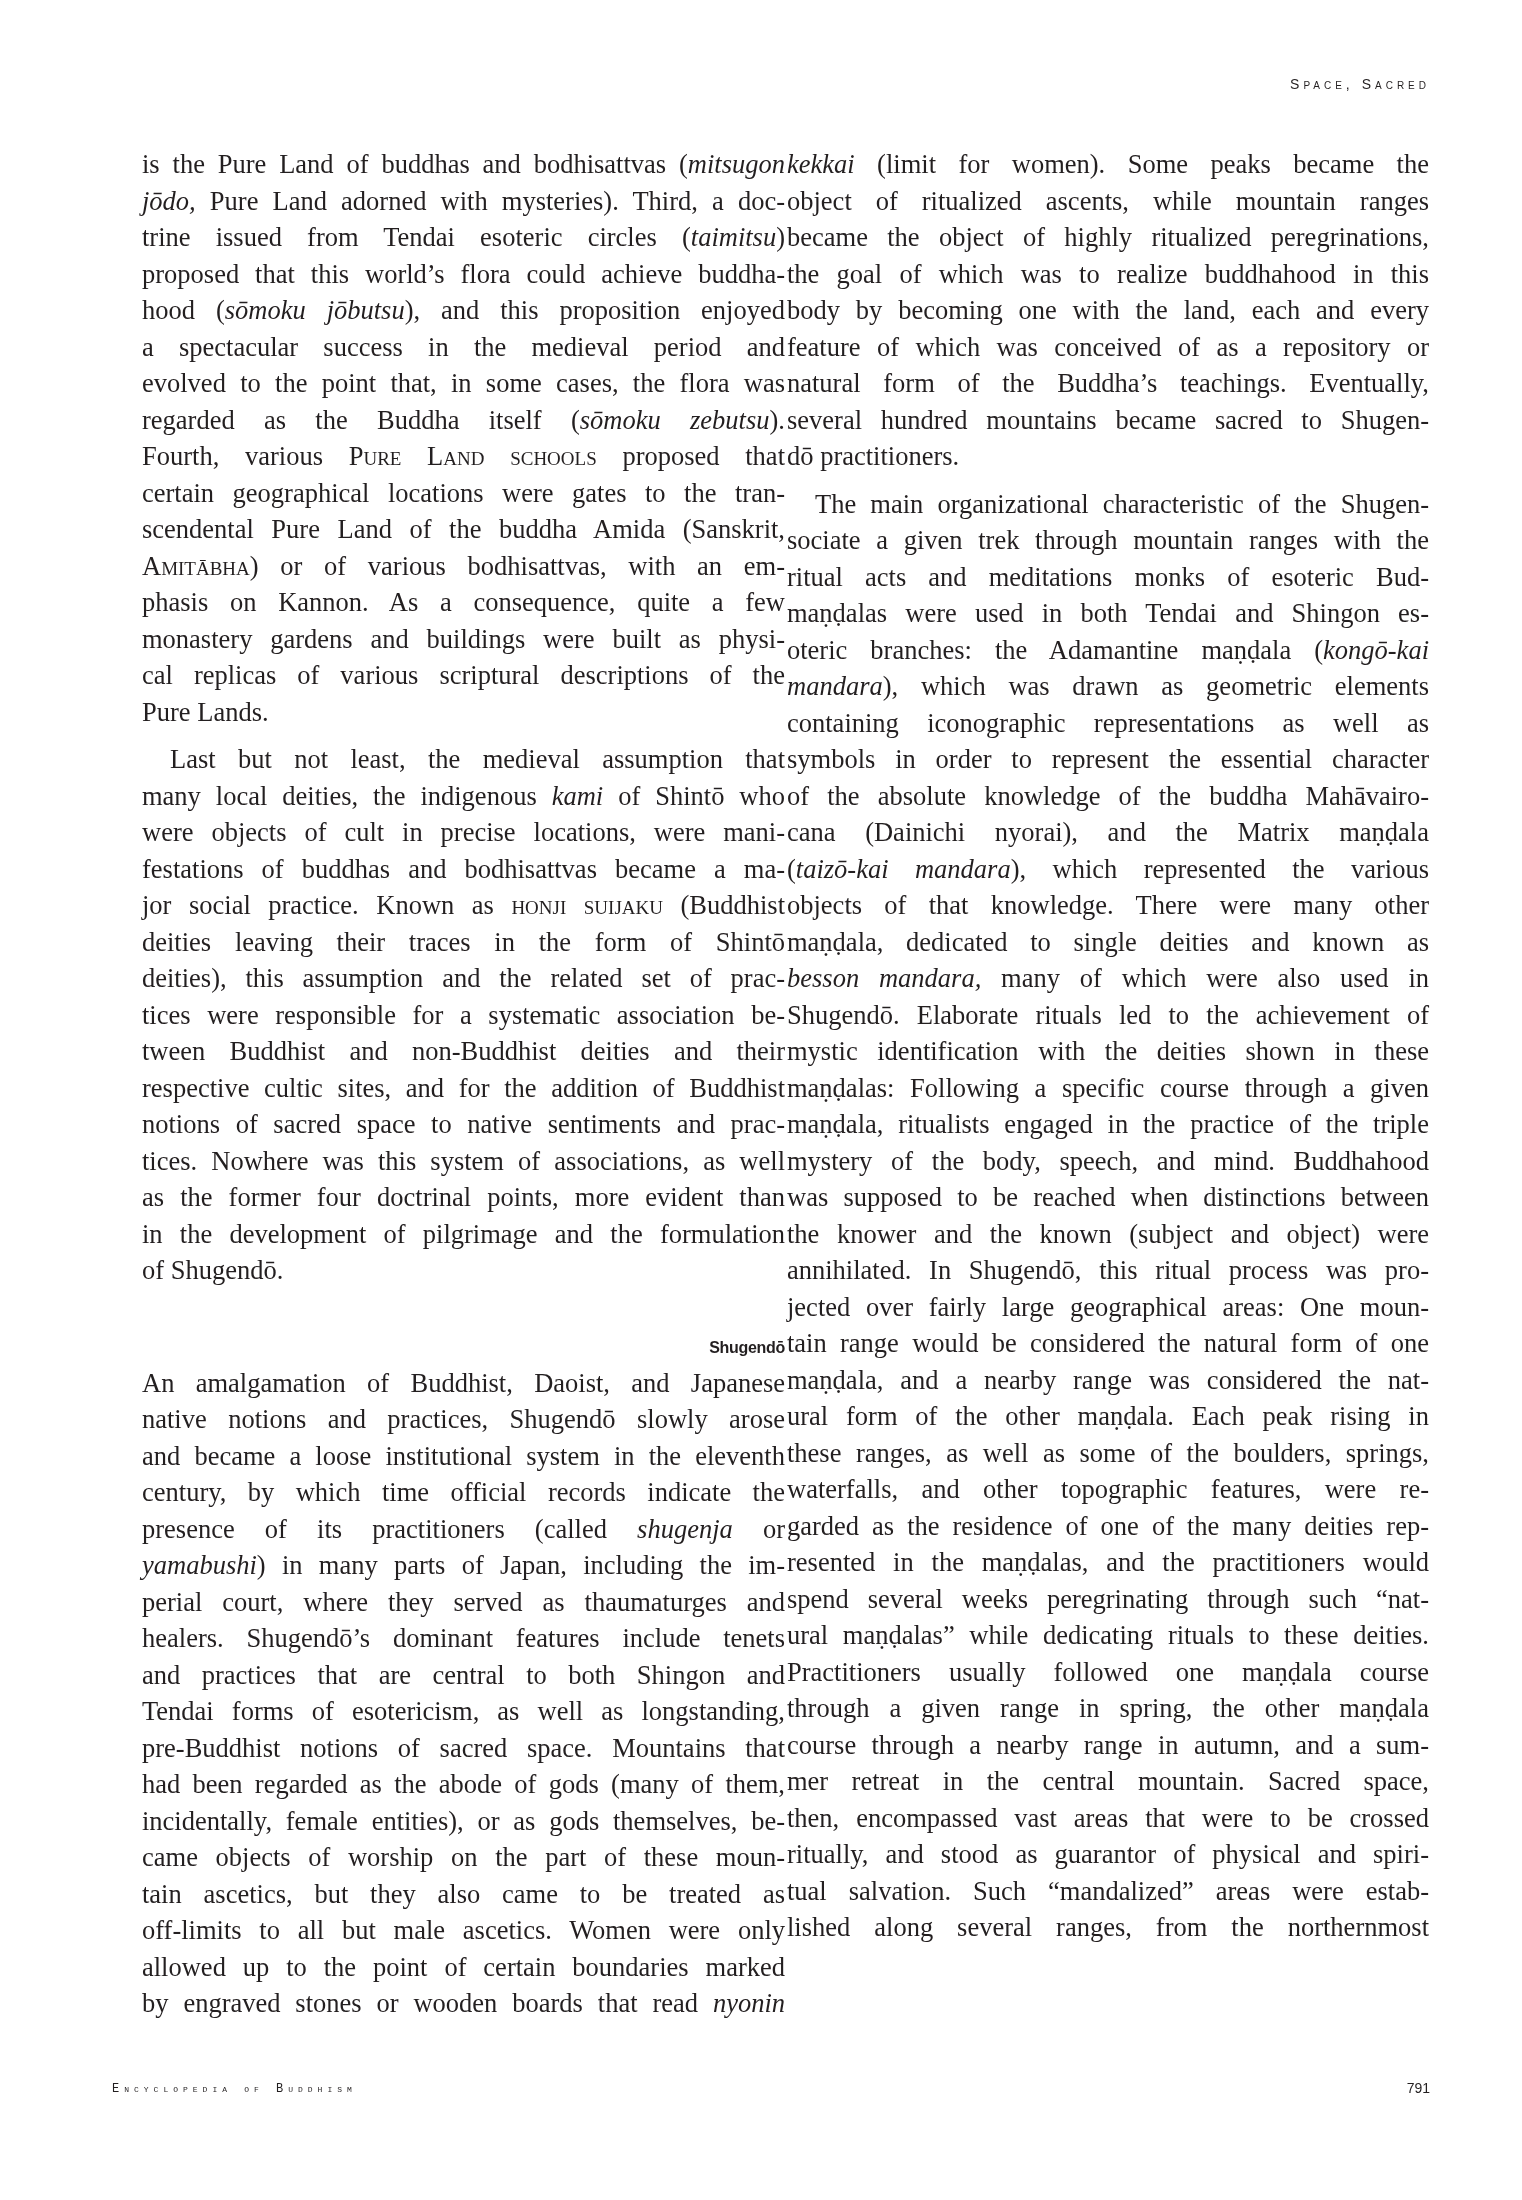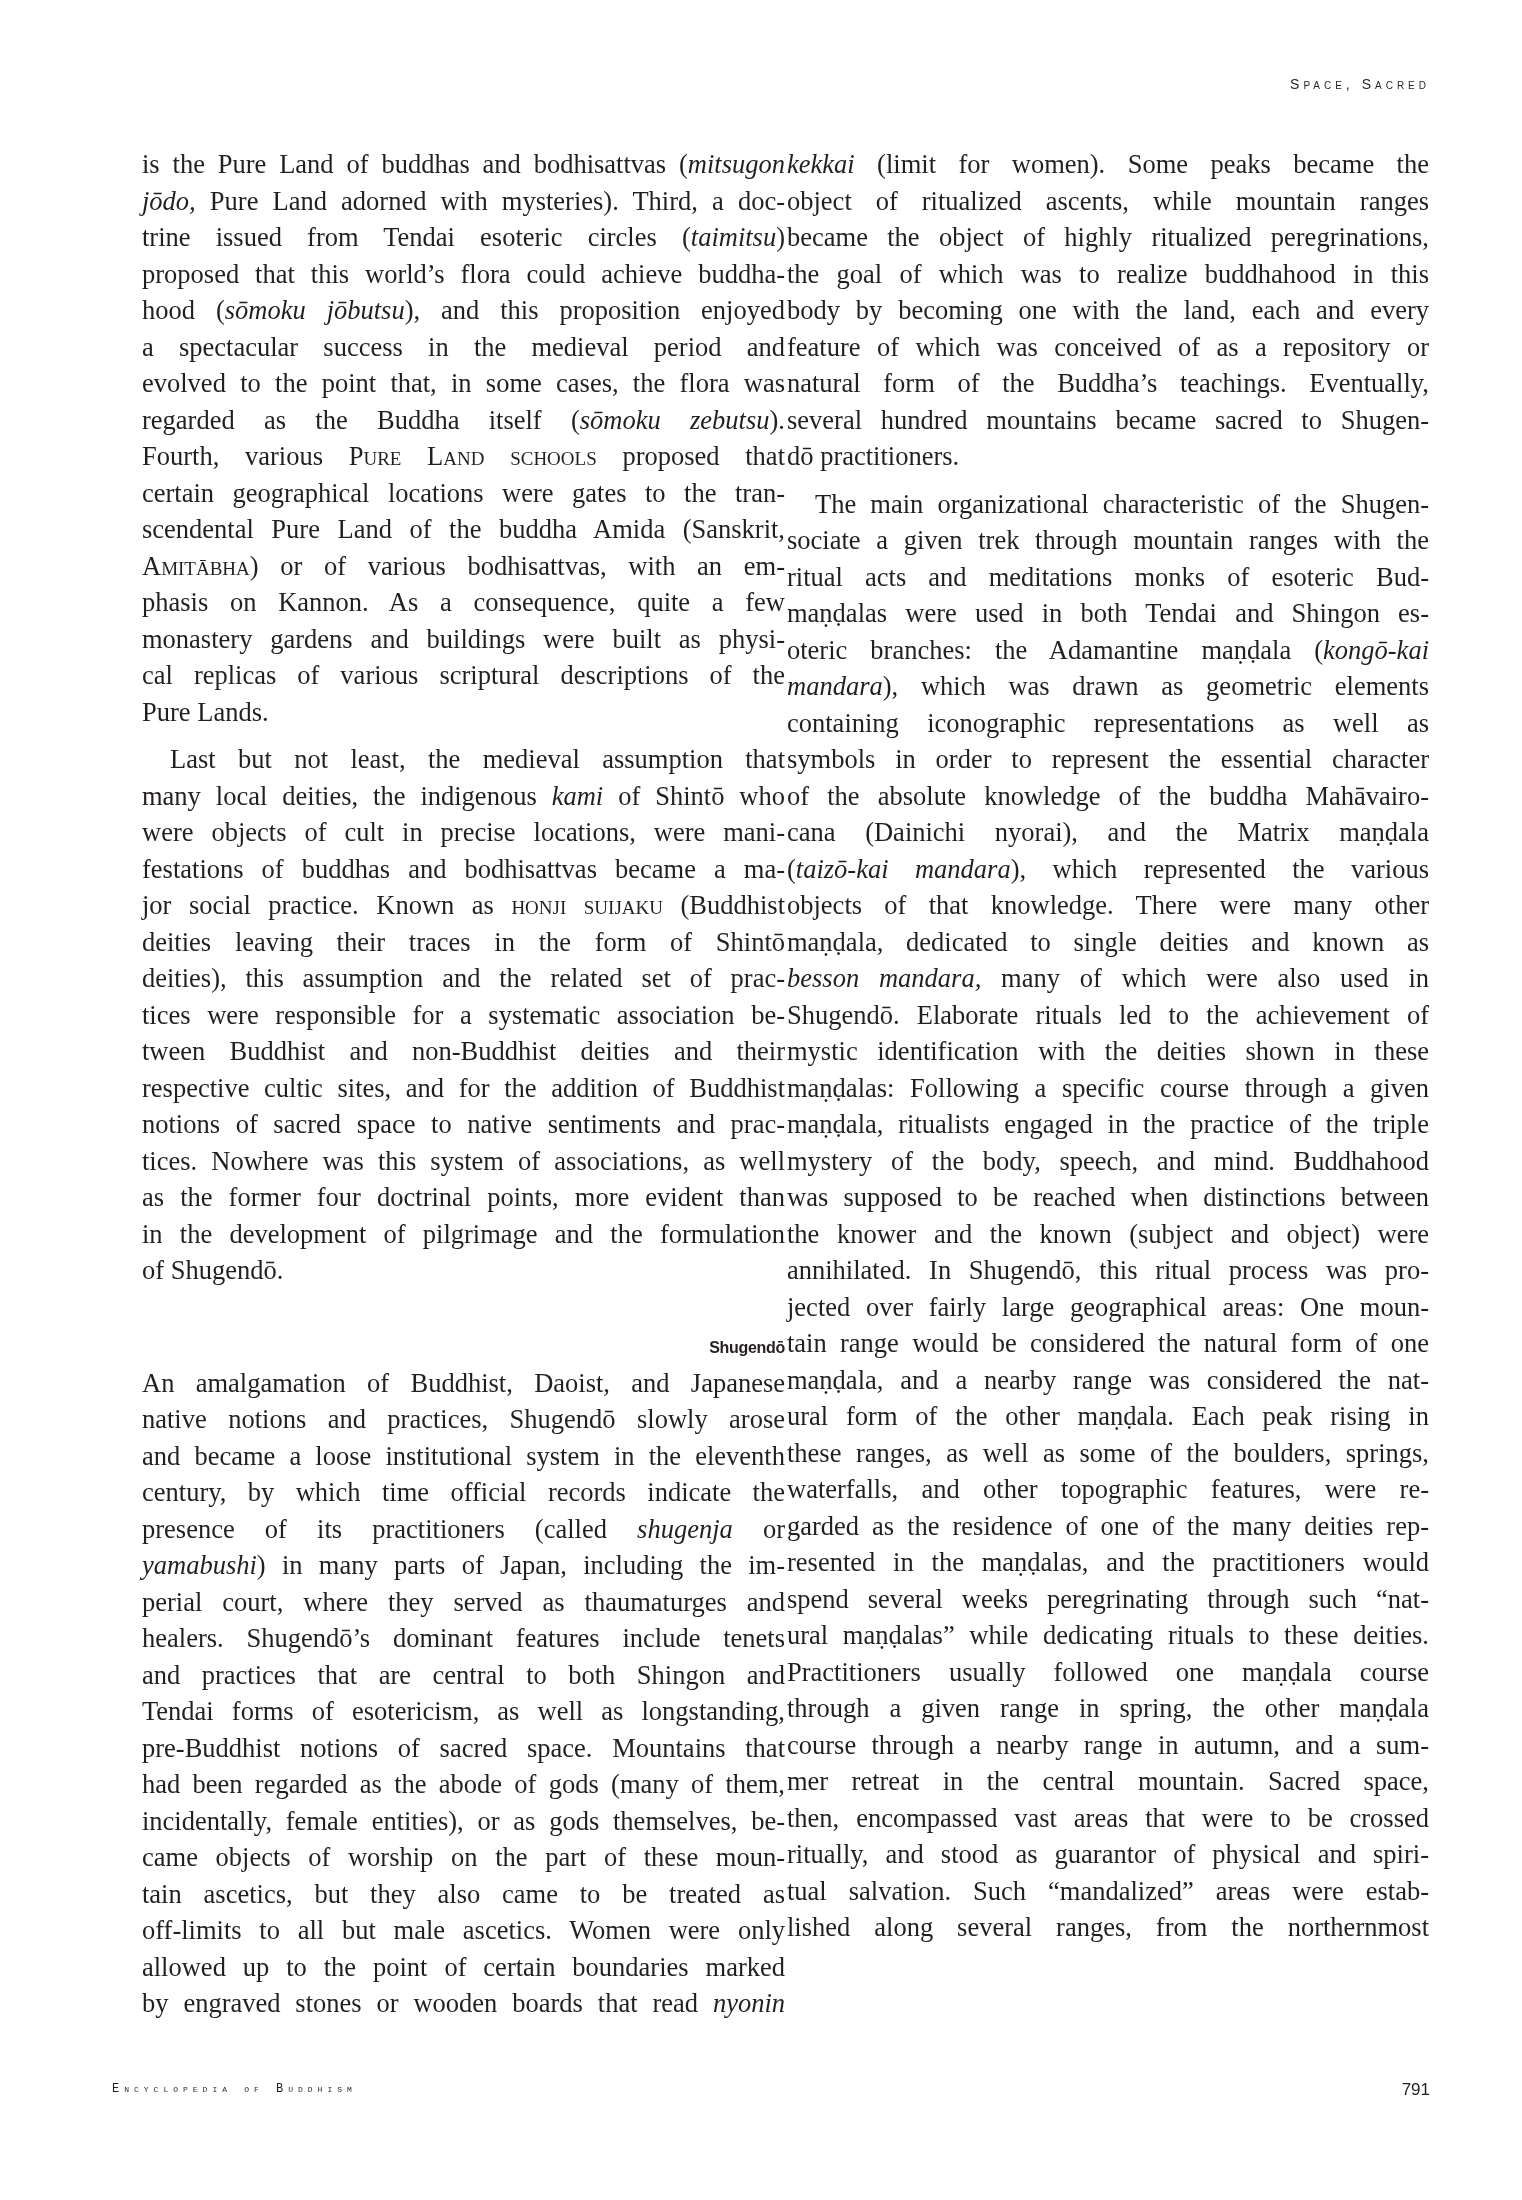--- a/index.html
+++ b/index.html
@@ -26,21 +26,21 @@
   }
   i { font-style: italic; }
   .sc { font-variant: small-caps; }
   .footer-left {
     position: absolute; top: 2082px; left: 112px;
     font-family: Liberation Mono, monospace; font-size: 12px; letter-spacing: 5px;
     font-variant: small-caps;
   }
   .footer-right {
     position: absolute; top: 2080px; right: 92px;
-    font-family: "Liberation Sans", sans-serif; font-size: 17px;
+    font-family: "Liberation Sans", sans-serif; font-size: 14px;
   }
 </style>
 </head>
 <body>
 
 <div class="running-head">Space, Sacred</div>
 
 <div class="col col-left">
 
   <div>

